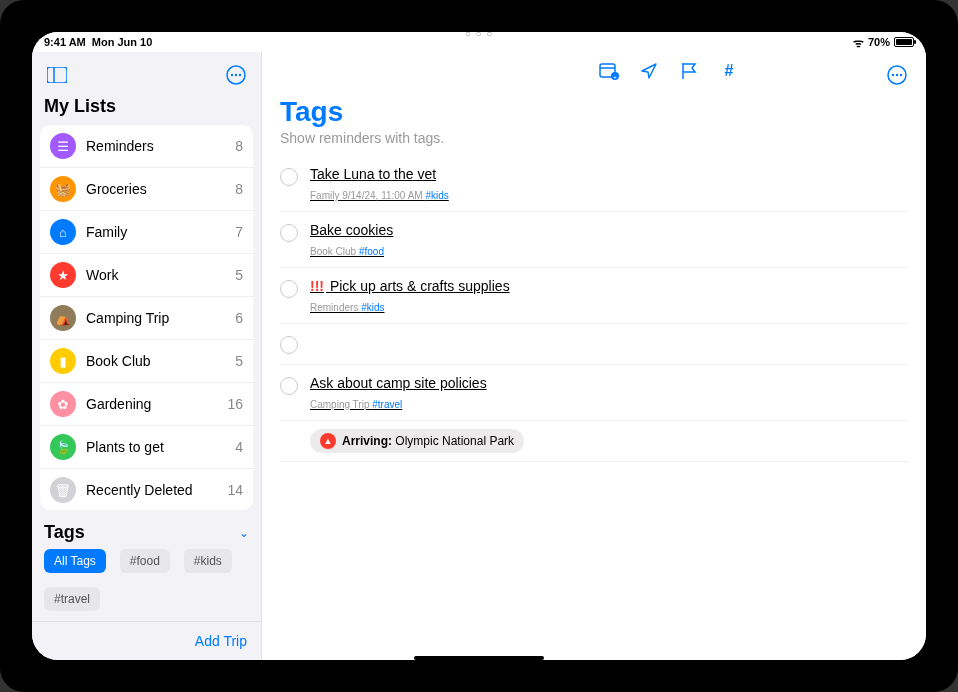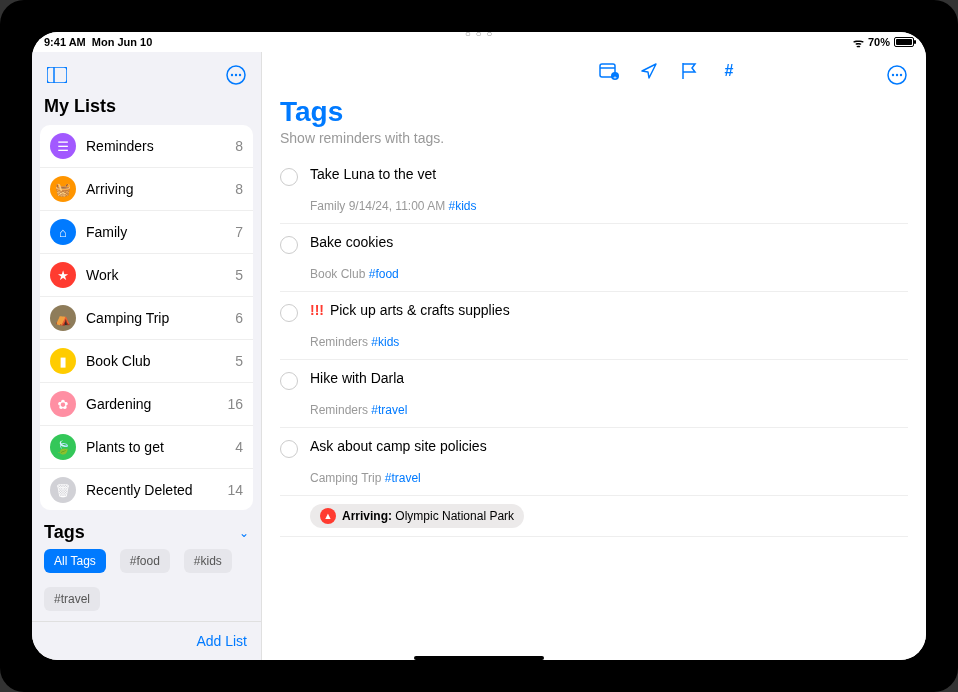--- a/index.html
+++ b/index.html
@@ -152,39 +152,39 @@
   font-size: 28px;
   font-weight: 700;
   color: #007aff;
   padding: 6px 18px 2px;
 }
 .subtitle {
   font-size: 14px;
   color: #999;
   padding: 0 18px 10px;
 }
-.reminders { padding: 0 18px; }
+.reminders { padding: 0 18px; text-decoration: underline; }
 .reminder {
   display: flex;
   padding: 10px 0;
   border-bottom: 1px solid #eee;
 }
 .reminder-circle {
   width: 18px;
   height: 18px;
   border: 1.5px solid #ccc;
   border-radius: 50%;
   margin-right: 12px;
   margin-top: 2px;
   cursor: pointer;
   flex-shrink: 0;
 }
 .reminder-body { flex: 1; }
 .reminder-title { font-size: 14px; color: #000; }
-.reminder-meta { font-size: 12px; color: #999; margin-top: 17px; }
+.reminder-meta { font-size: 10px; color: #999; margin-top: 8px; }
 .reminder-tag { color: #007aff; }
 .priority { color: #ff3b30; font-weight: 600; margin-right: 2px; }
 .location-pill {
   display: inline-flex;
   align-items: center;
   background: #eceaea;
   border-radius: 14px;
   padding: 4px 10px;
   margin-top: 8px;
   margin-left: 30px;
@@ -257,21 +257,21 @@
         </div>
         <div class="section-title">My Lists</div>
         <div class="lists" id="lists">
             <div class="list-item">
     <div class="list-icon" style="background:#a259ff">☰</div>
     <div class="list-label">Reminders</div>
     <div class="list-count">8</div>
             </div>
             <div class="list-item">
     <div class="list-icon" style="background:#ff9500">🧺</div>
-    <div class="list-label">Arriving</div>
+    <div class="list-label">Groceries</div>
     <div class="list-count">8</div>
             </div>
             <div class="list-item">
     <div class="list-icon" style="background:#007aff">⌂</div>
     <div class="list-label">Family</div>
     <div class="list-count">7</div>
             </div>
             <div class="list-item">
     <div class="list-icon" style="background:#ff3b30">★</div>
     <div class="list-label">Work</div>
@@ -309,21 +309,21 @@
           <div class="chevron">⌄</div>
         </div>
         <div class="tag-pills" id="tags">
             <div class="tag-pill active">All Tags</div>
             <div class="tag-pill">#food</div>
             <div class="tag-pill">#kids</div>
             <div class="tag-pill">#travel</div>
           </div>
 
         <div class="sidebar-footer">
-          <span class="add-list">Add List</span>
+          <span class="add-list">Add Trip</span>
         </div>
       </div>
 
       <div class="main">
         <div class="main-toolbar">
           <div></div>
           <div class="toolbar-center">
             <div class="toolbar-icon">
               <svg width="20" height="18" viewBox="0 0 20 18">
                   <rect x="1" y="2" width="15" height="13" rx="2" fill="none" stroke="#007aff" stroke-width="1.5"></rect>
@@ -383,24 +383,20 @@
     <div class="reminder-circle"></div>
     <div class="reminder-body">
       <div class="reminder-title"><span class="priority">!!!</span> Pick up arts &amp; crafts supplies</div>
       <div class="reminder-meta">Reminders  <span class="reminder-tag">#kids</span></div>
     </div>
               </div>
             </div>
             <div>
               <div class="reminder">
     <div class="reminder-circle"></div>
-    <div class="reminder-body">
-      <div class="reminder-title">Hike with Darla</div>
-      <div class="reminder-meta">Reminders  <span class="reminder-tag">#travel</span></div>
-    </div>
               </div>
             </div>
             <div><div class="reminder">
     <div class="reminder-circle"></div>
     <div class="reminder-body">
       <div class="reminder-title">Ask about camp site policies</div>
       <div class="reminder-meta">Camping Trip  <span class="reminder-tag">#travel</span></div>
     </div>
               </div><div class="location-pill"><span class="loc-dot">▲</span><b>Arriving:</b>&nbsp;Olympic National Park</div><div style="border-bottom: 1px solid rgb(238, 238, 238); margin-top: 8px;"></div></div>
           </div>

